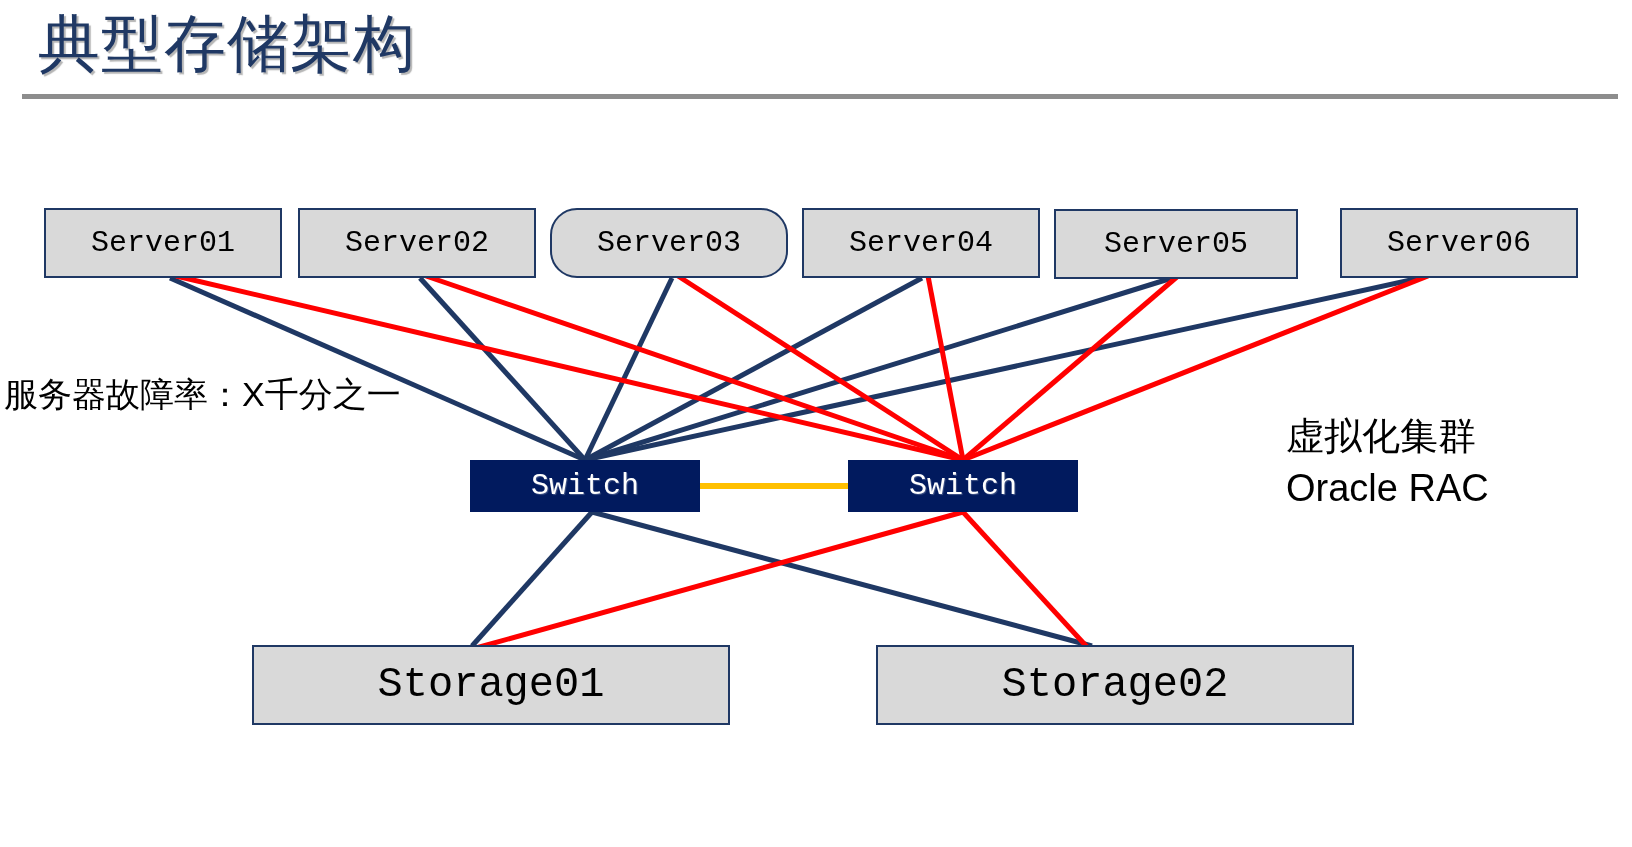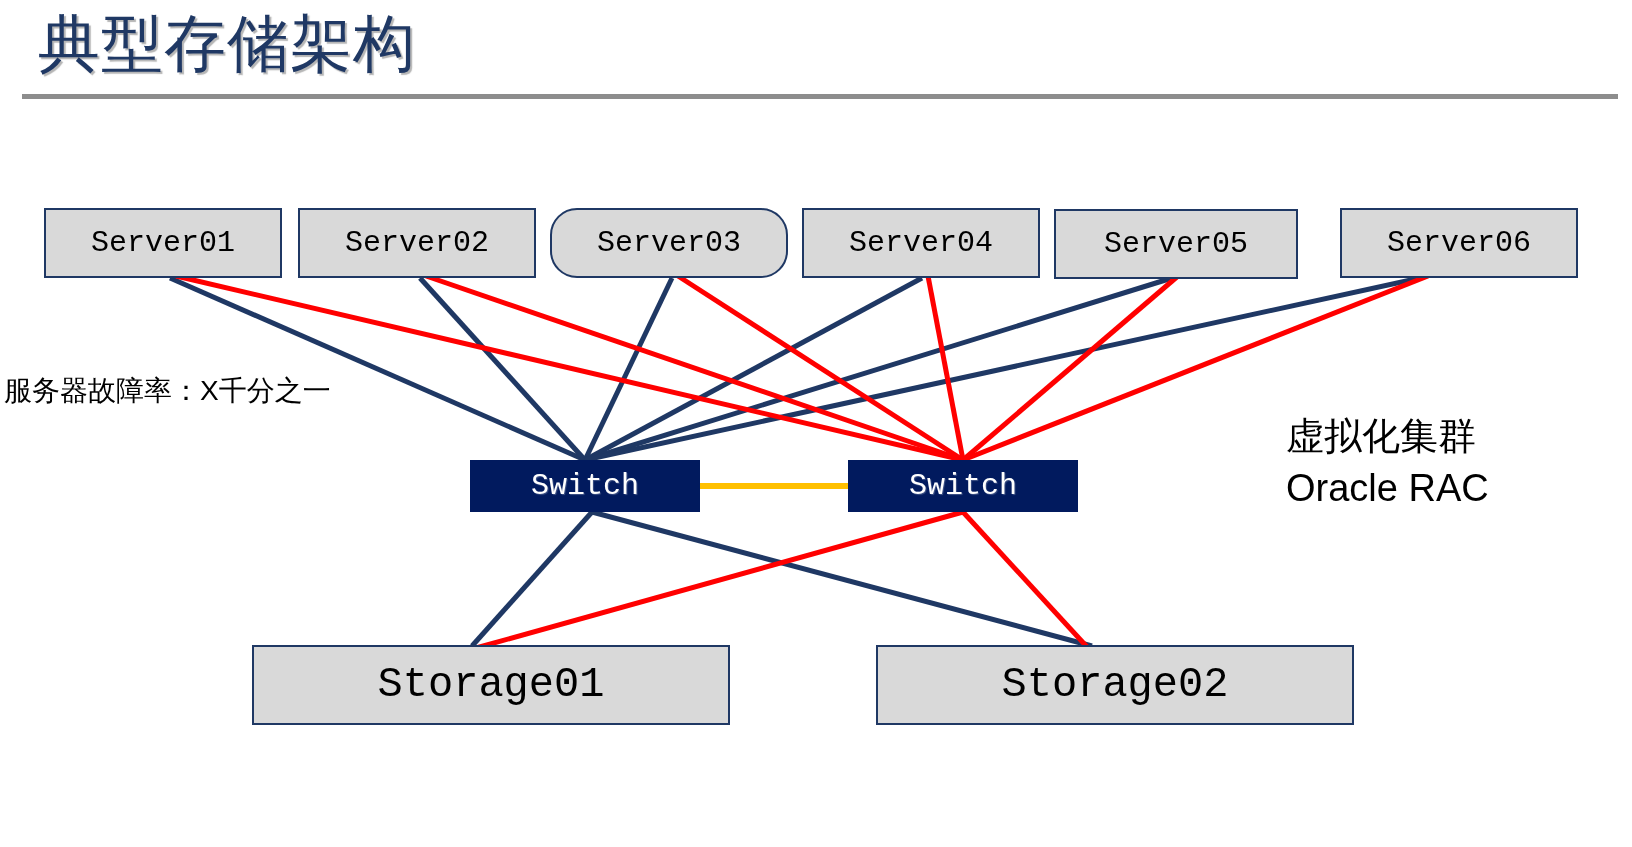--- a/index.html
+++ b/index.html
@@ -79,21 +79,21 @@
     border: none;
     font-size: 30px;
     color: #ffffff;
     height: 52px;
     text-shadow: 1px 1px 1px rgba(255,255,255,0.25);
   }
 
   
   .annotation {
     position: absolute;
-    font-size: 28px;
+    font-size: 34px;
     color: #000000;
     white-space: nowrap;
   }
   #cluster-note {
     position: absolute;
     left: 1286px;
     top: 410px;
     font-size: 38px;
     line-height: 52px;
     color: #000000;

